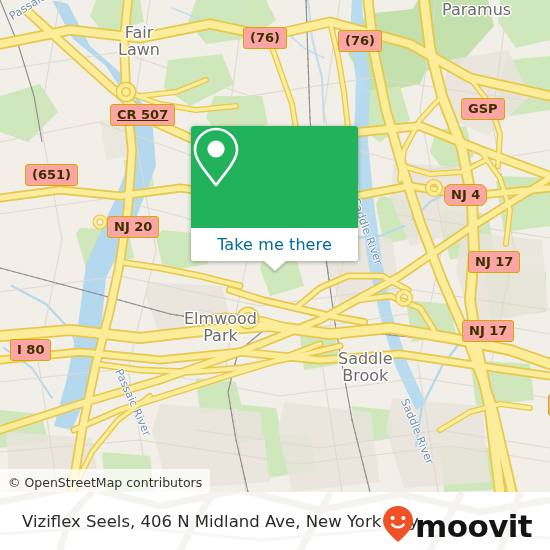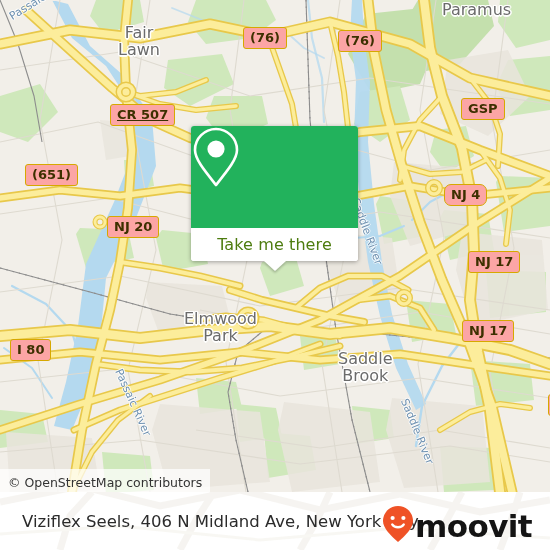--- a/index.html
+++ b/index.html
@@ -71,21 +71,21 @@
     display:flex;align-items:center;justify-content:center;
   }
   .card-bottom{
     height:33px;
     background:#ffffff;
     border-radius:0 0 3px 3px;
     display:flex;align-items:center;justify-content:center;
     position:relative;
   }
   .card-bottom span{
-    color:#4d7c0f;
+    color:#0369a1;
     font-size:16px;
     font-family:"DejaVu Sans", sans-serif;
     letter-spacing:.1px;
   }
   .card-tail{
     position:absolute;
     left:50%;margin-left:-11px;bottom:-10px;
     width:0;height:0;
     border-left:11px solid transparent;
     border-right:11px solid transparent;

